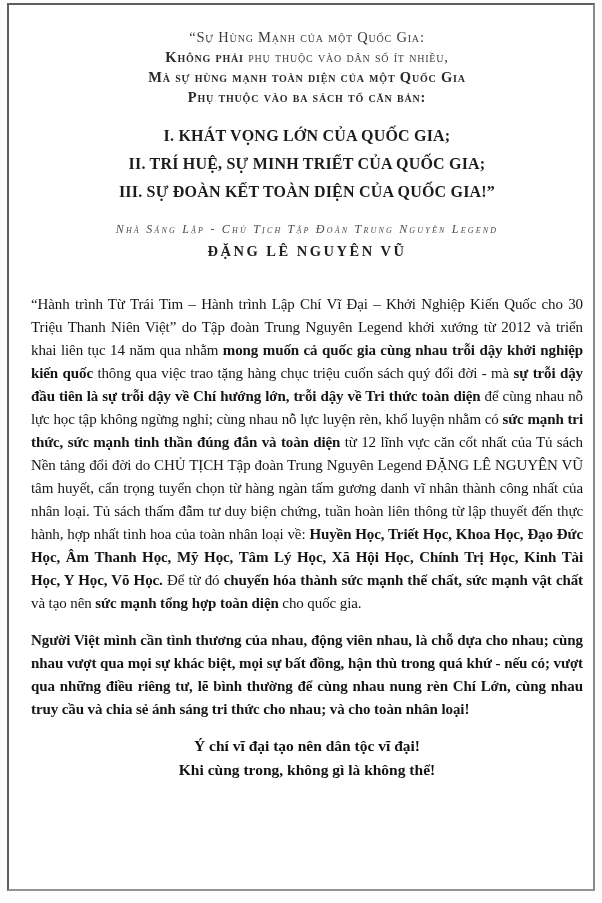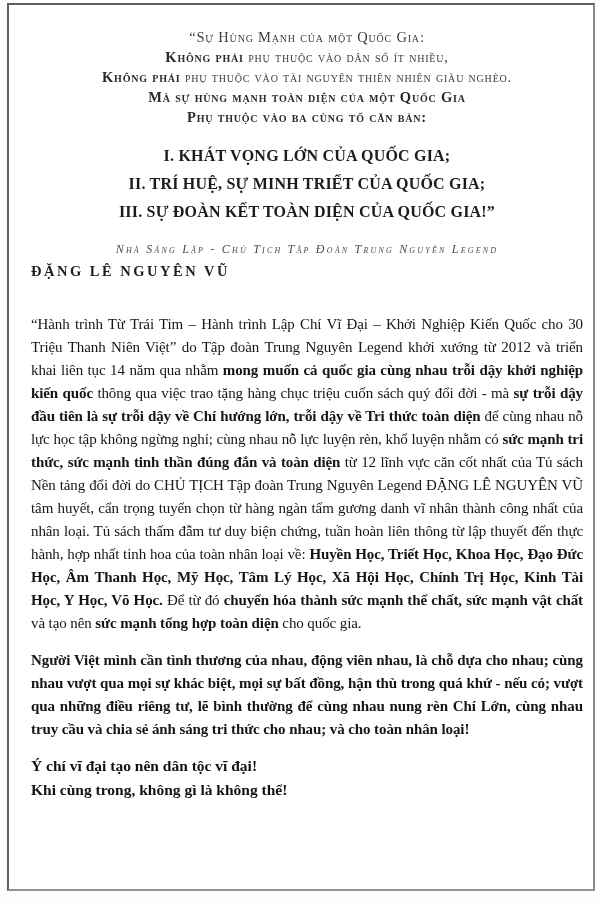--- a/index.html
+++ b/index.html
@@ -54,21 +54,21 @@
     margin-top: 15px;
     font-size: 12px;
     line-height: 17px;
     letter-spacing: 2.2px;
     color: #4b4b4b;
     font-variant: small-caps;
     font-variant-caps: small-caps;
     font-style: italic;
   }
   .credit-name {
-    text-align: left;
+    text-align: center;
     margin-top: 4px;
     font-size: 14.5px;
     line-height: 19px;
     font-weight: 700;
     letter-spacing: 2.5px;
     color: #1f1f1f;
   }
 
   
   .body-text {
@@ -77,39 +77,39 @@
     font-size: 15px;
     line-height: 23px;
     text-align: justify;
     letter-spacing: -0.1px;
   }
   .para { margin: 0; }
   .para + .para { margin-top: 14px; }
 
   
   .closing {
+    text-align: center;
     margin-top: 13px;
     font-weight: 700;
     color: #121212;
     font-size: 15.5px;
     line-height: 24px;
   }
 </style>
 </head>
 <body>
 
 <div class="canvas">
   <div class="frame">
 
     <div class="header-quote">
       <div class="line"><span>“Sự Hùng Mạnh của một Quốc Gia:</span></div>
       <div class="line"><span class="b">Không phải</span><span> phụ thuộc vào dân số ít nhiều,</span></div>
-      <div class="line"><span class="b">Không phải</span><span> phụ thuộc vào tài nguyên thiên nhiên giàu nghèo.</span></div>
       <div class="line"><span class="b">Mà sự hùng mạnh toàn diện của một Quốc Gia</span></div>
-      <div class="line"><span class="b">Phụ thuộc vào ba cùng tố căn bản:</span></div>
+      <div class="line"><span class="b">Phụ thuộc vào ba sách tố căn bản:</span></div>
     </div>
 
     <div class="principles">
       <div>I. KHÁT VỌNG LỚN CỦA QUỐC GIA;</div>
       <div>II. TRÍ HUỆ, SỰ MINH TRIẾT CỦA QUỐC GIA;</div>
       <div>III. SỰ ĐOÀN KẾT TOÀN DIỆN CỦA QUỐC GIA!”</div>
     </div>
 
     <div class="credit-title">Nhà Sáng Lập - Chủ Tịch Tập Đoàn Trung Nguyên Legend</div>
     <div class="credit-name">ĐẶNG LÊ NGUYÊN VŨ</div>

